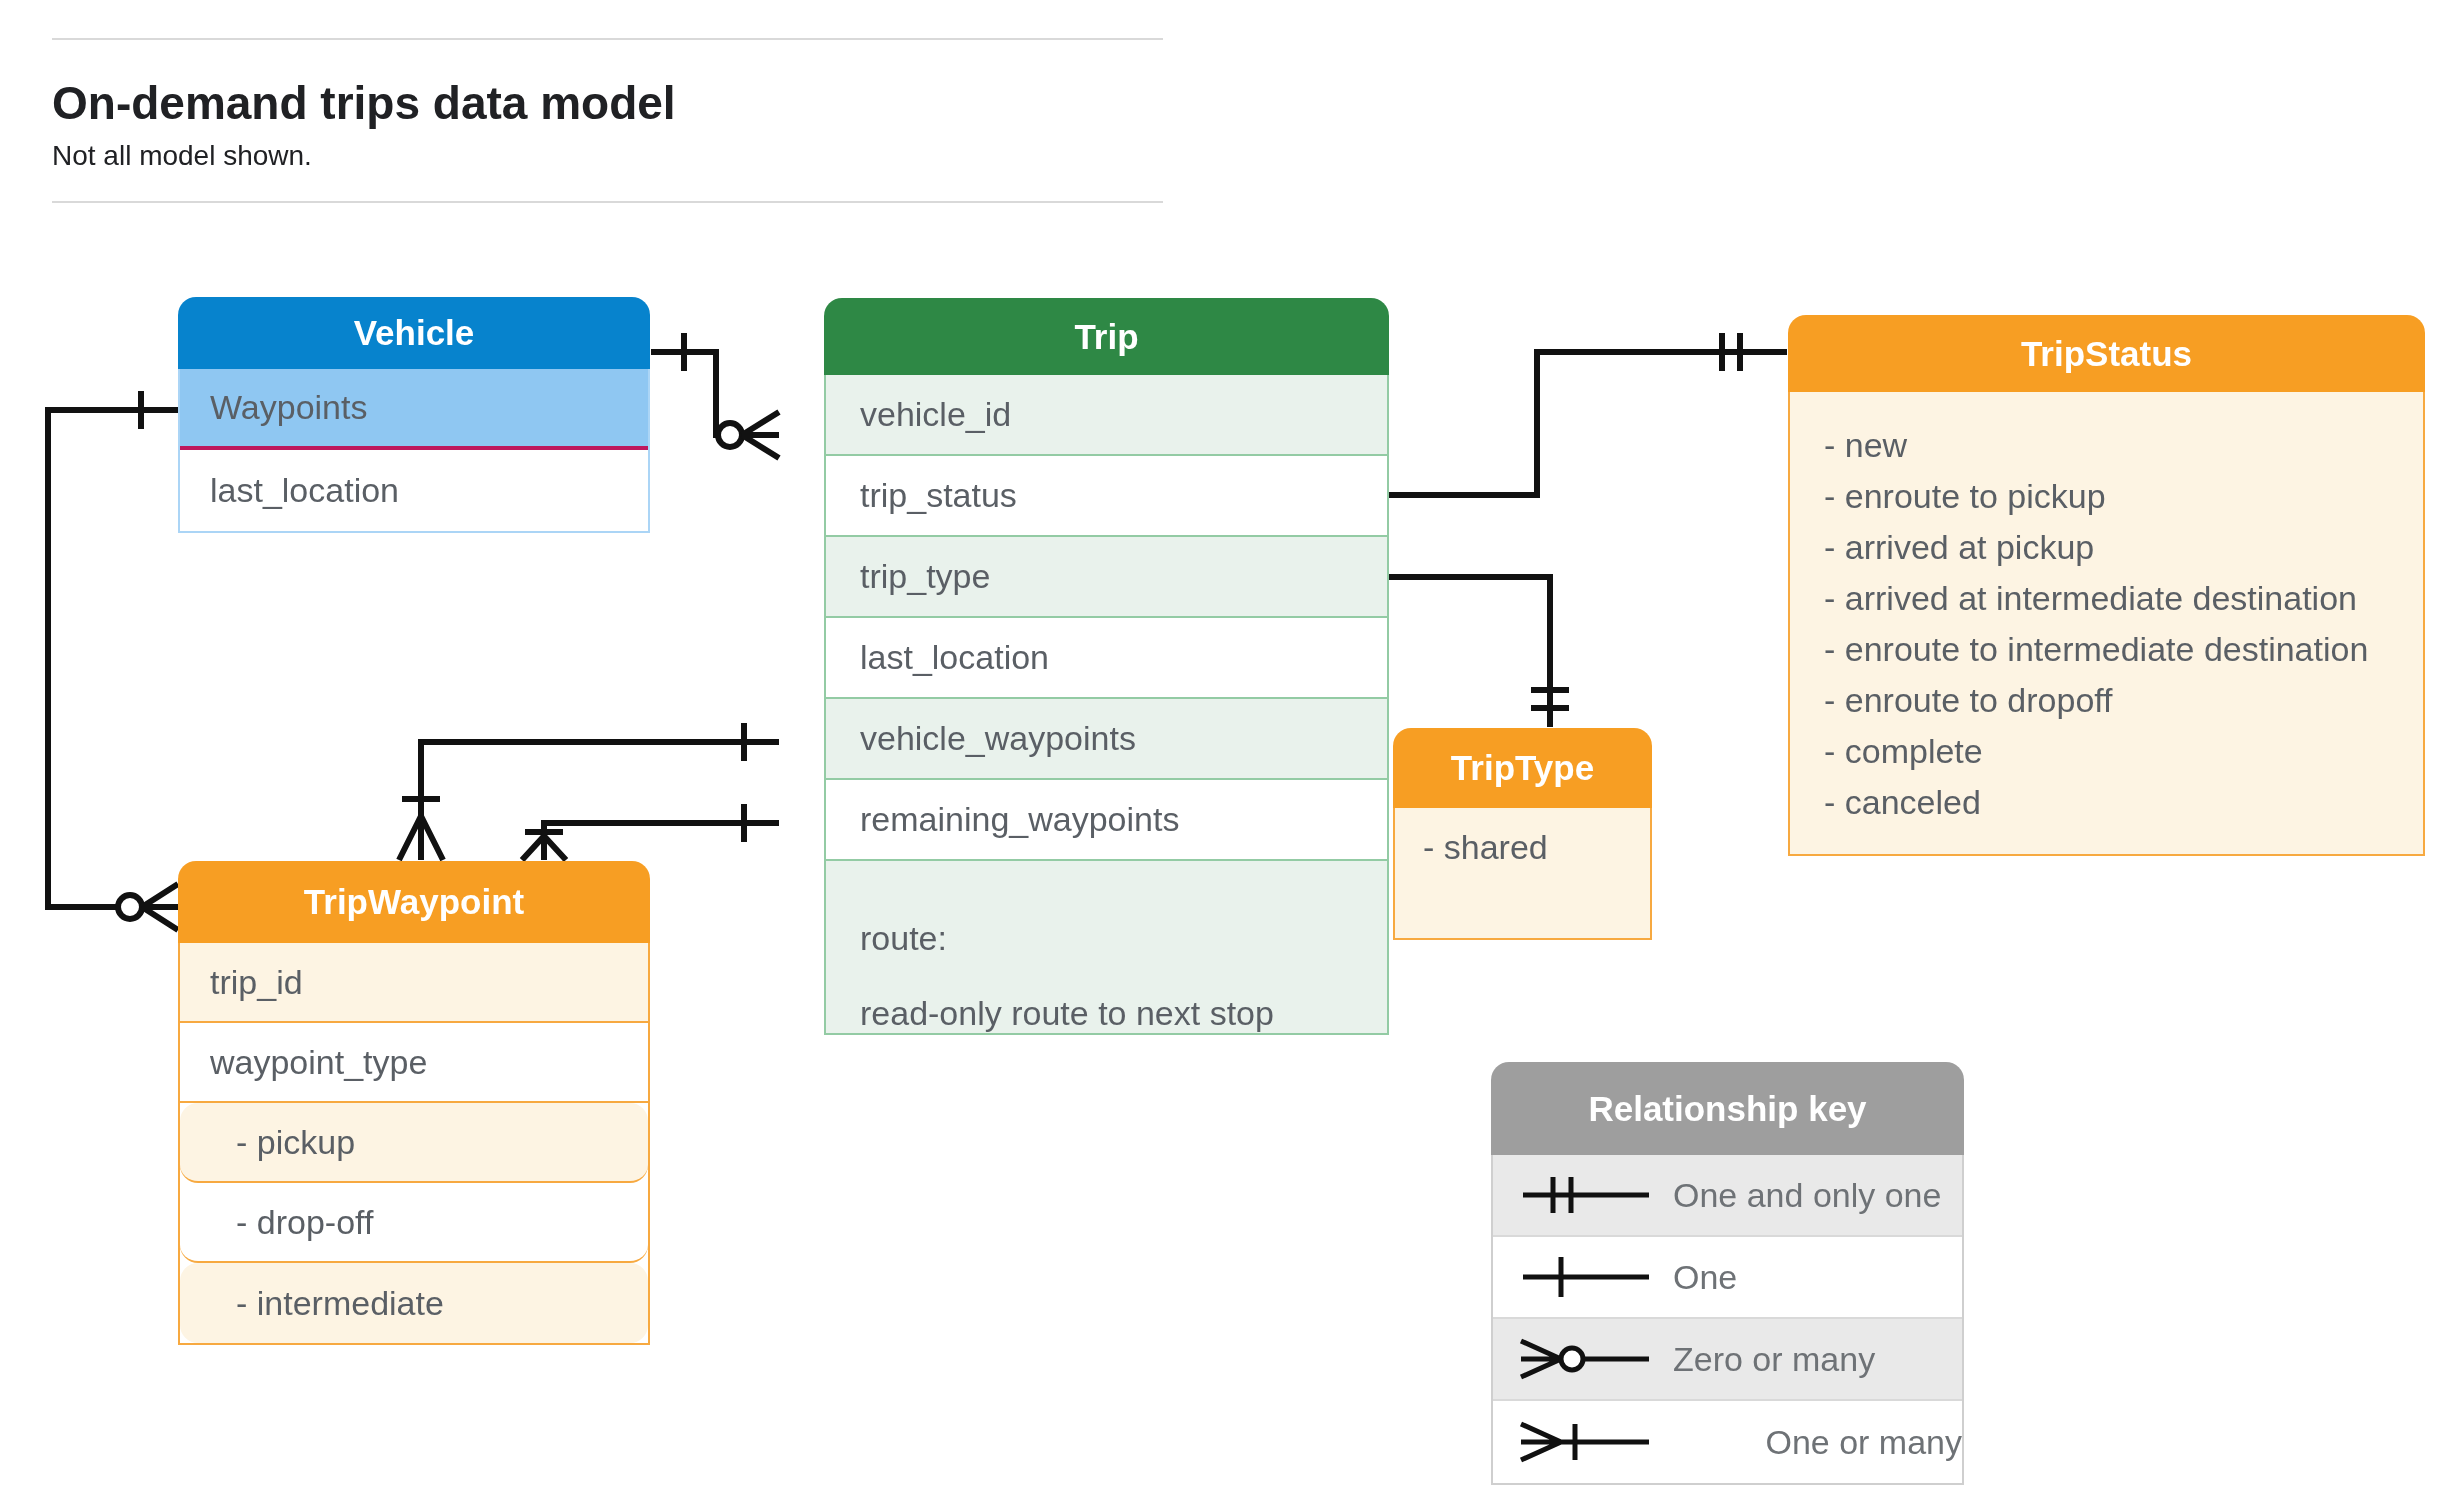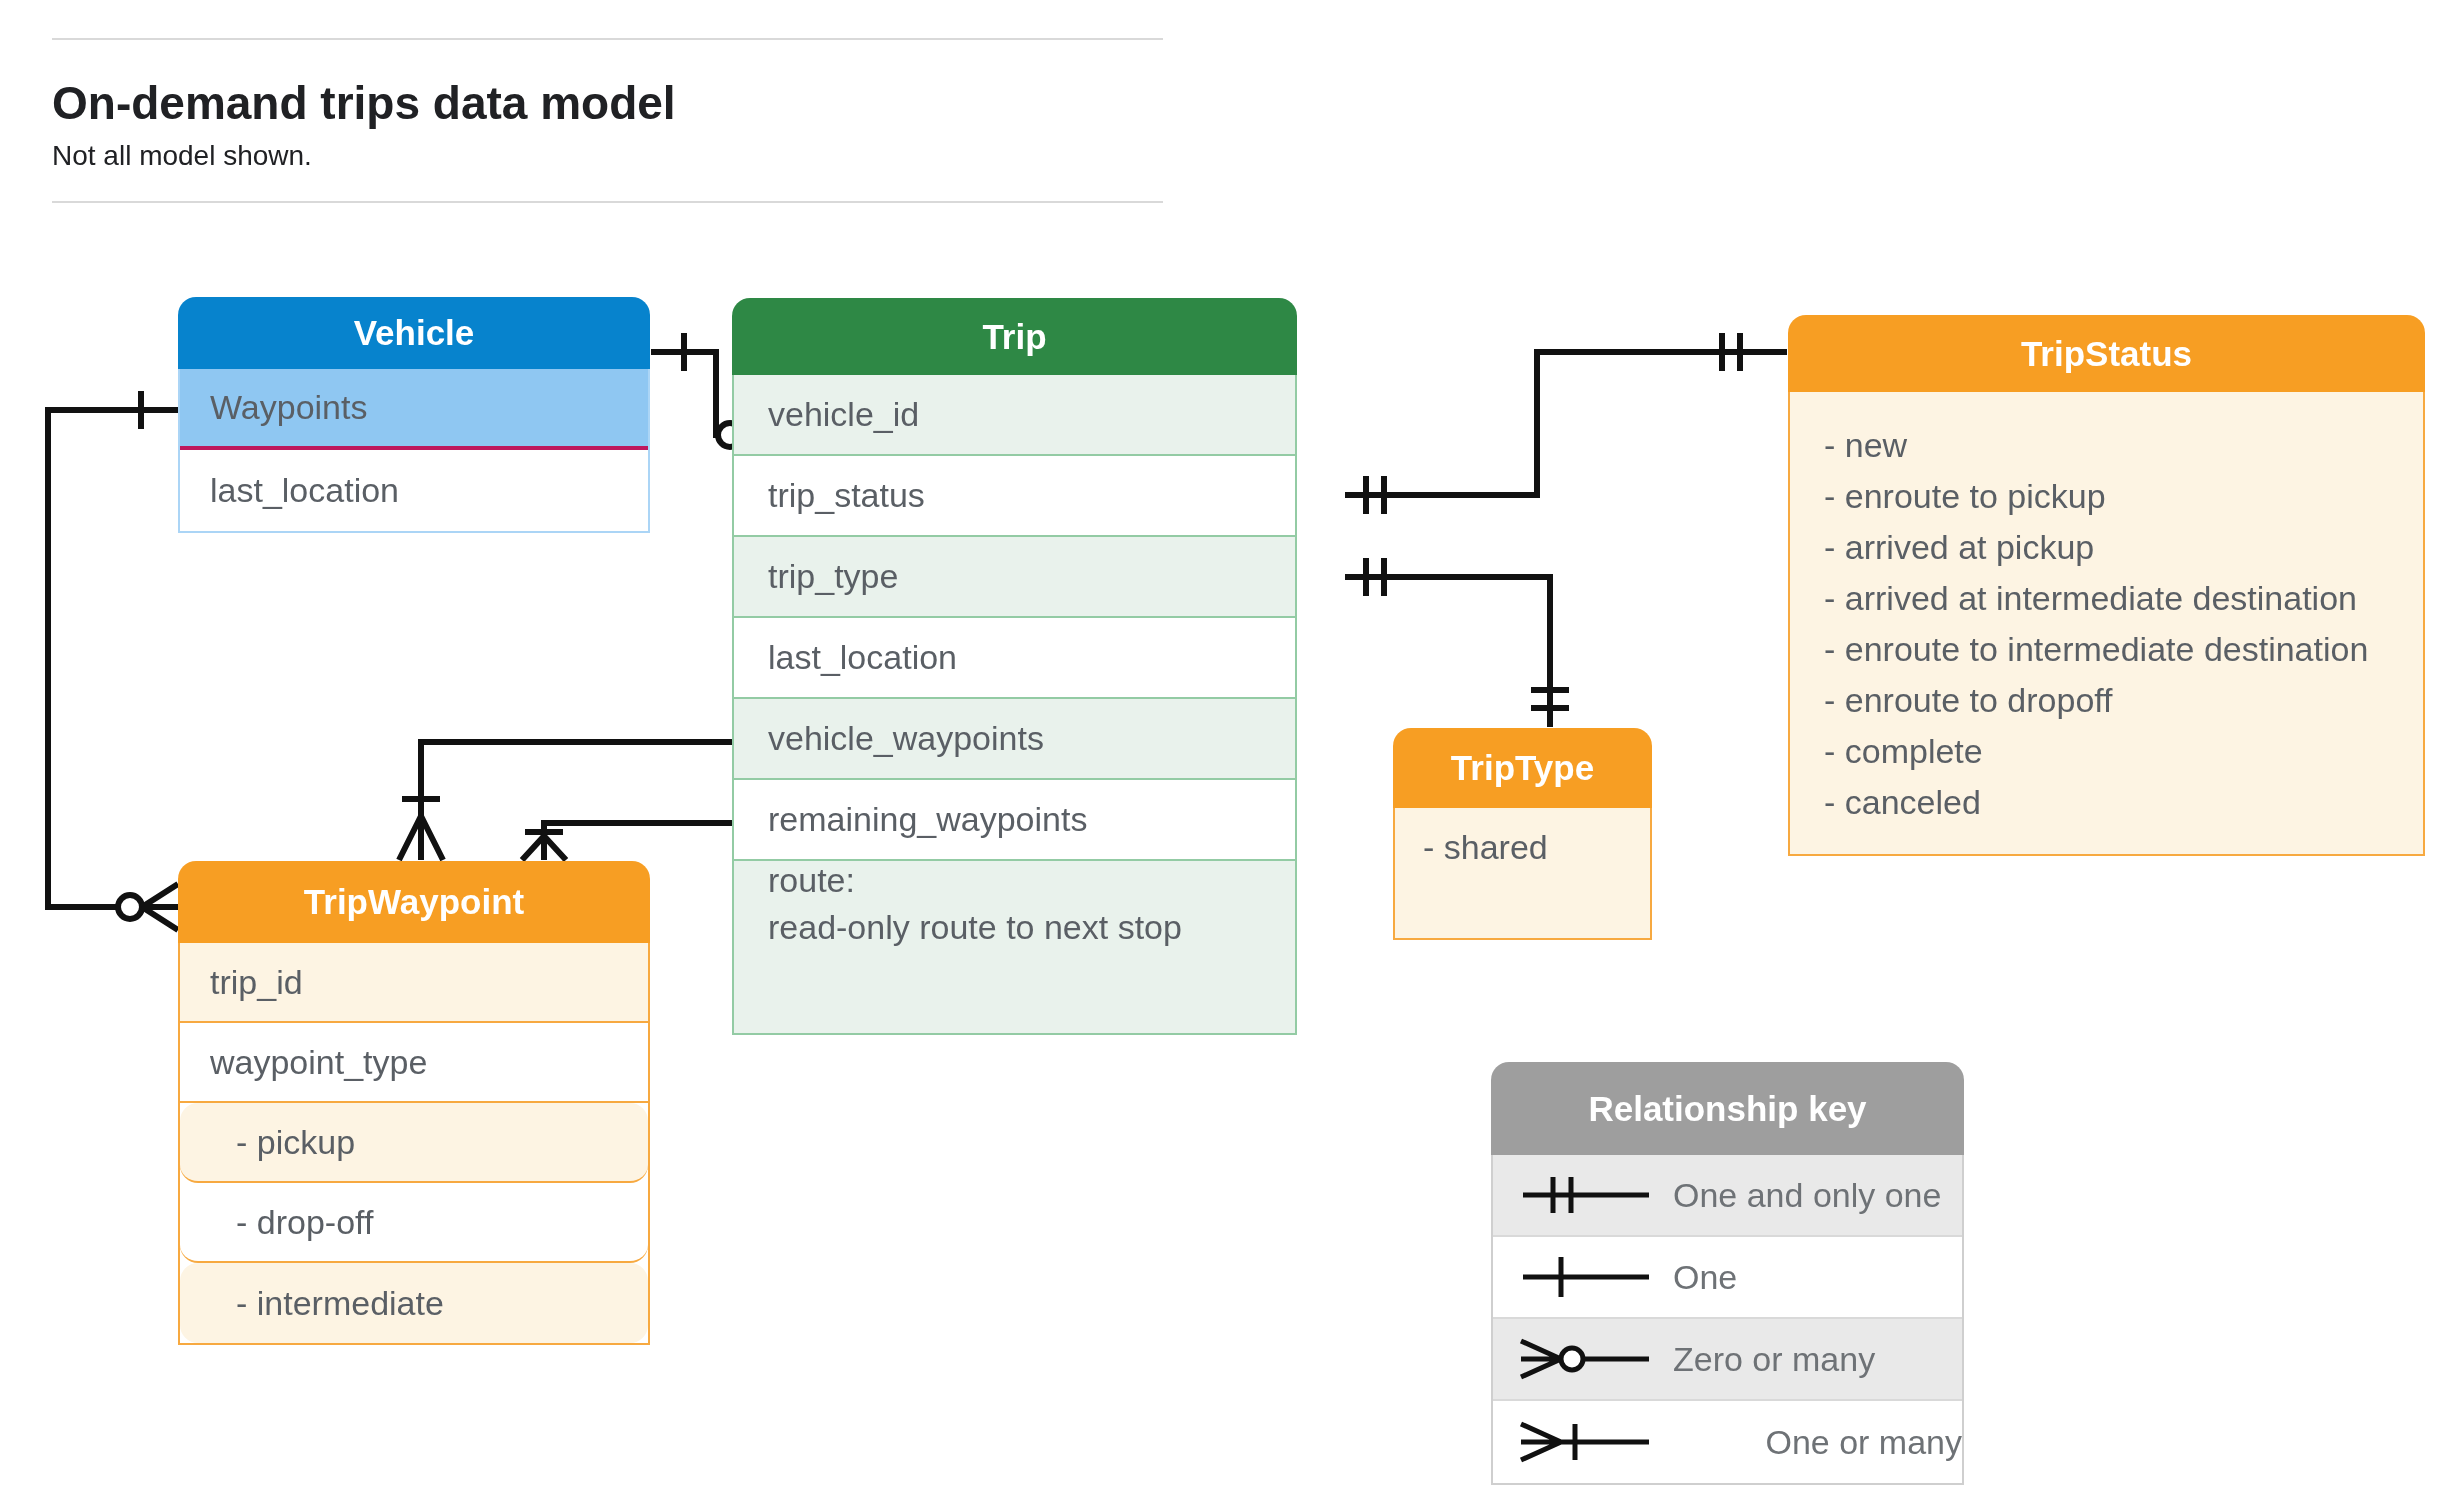--- a/index.html
+++ b/index.html
@@ -27,28 +27,28 @@
 
   
   #vehicle{left:178px;top:297px;width:472px;}
   #vehicle .thead{height:72px;background:#0783cd;}
   #vehicle .tbody{border:2px solid #abd5f6;border-top:0;}
   #vehicle .row{height:81px;border-bottom:4px solid #be185d;}
   #vehicle .row:last-child{border-bottom:0;}
   #vehicle .row.tint{background:#8fc7f2;}
 
   
-  #trip{left:732px;top:298px;width:565px;}
+  #trip{left:824px;top:298px;width:565px;}
   #trip .thead{height:77px;background:#2e8845;}
   #trip .tbody{border:2px solid #93cba4;border-top:0;}
   #trip .row{height:81px;border-bottom:2px solid #93cba4;padding-left:34px;}
   #trip .row:last-child{border-bottom:0;}
   #trip .row.tint{background:#e9f2ec;}
   #trip .row.route{height:172px;flex-direction:column;align-items:flex-start;
-                   justify-content:flex-start;gap:8px;}
+                   justify-content:flex-end;gap:36px;}
 
   
   .o-head{background:#f79e23;}
   .o-body{background:#fdf4e3;border:2px solid #f7a940;border-top:0;box-sizing:border-box;}
   #tripstatus{left:1788px;top:315px;width:637px;}
   #tripstatus .thead{height:77px;}
   #tripstatus .o-body{height:464px;padding:28px 0 0 34px;}
   .enum-line{font-size:34px;color:#5a5f65;line-height:51px;}
   #triptype{left:1393px;top:728px;width:259px;}
   #triptype .thead{height:80px;}

